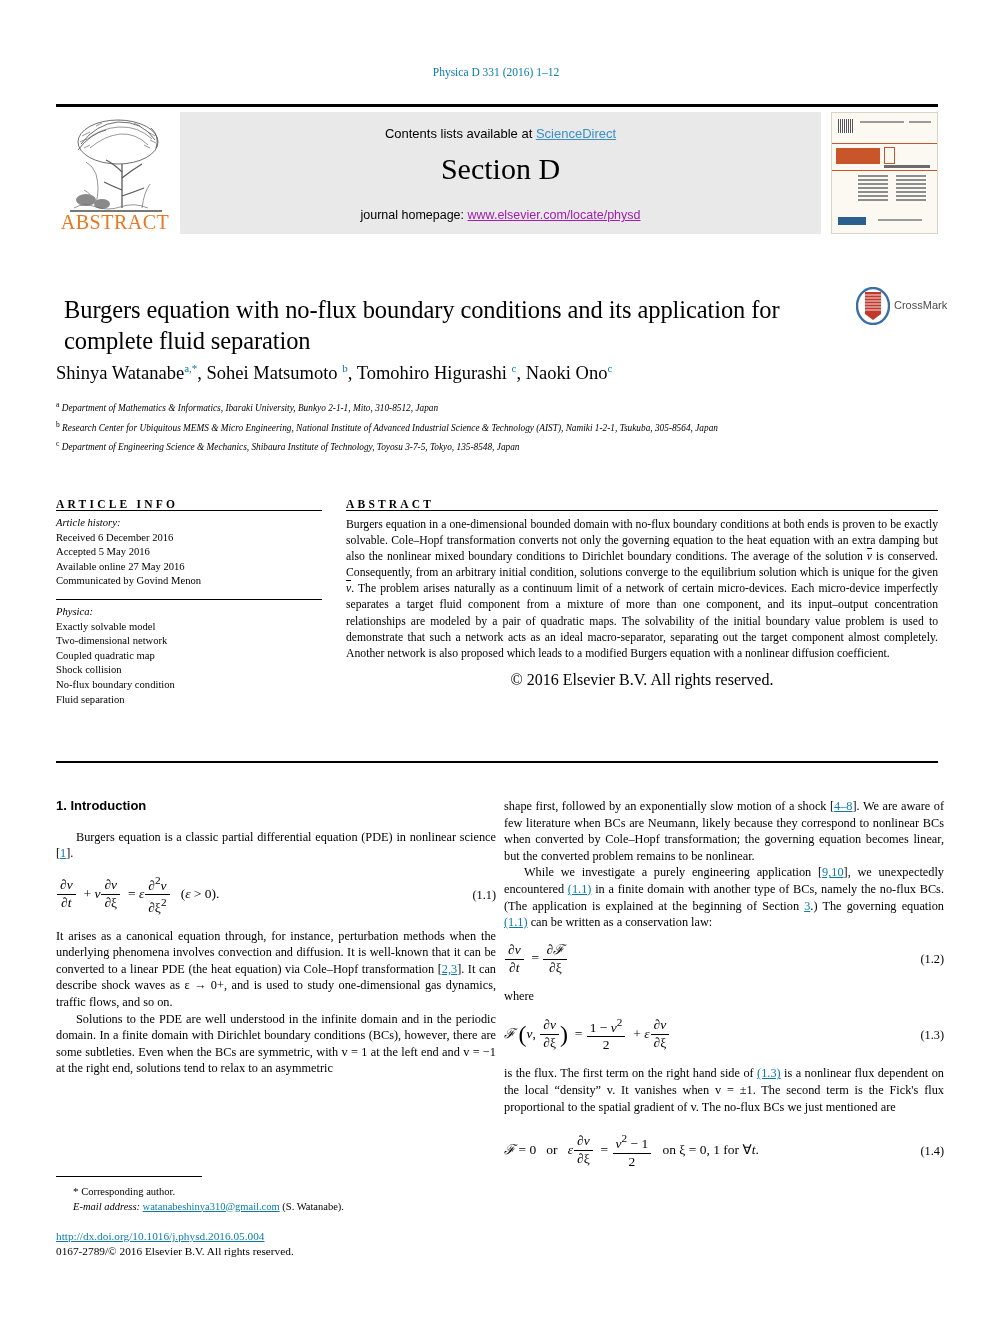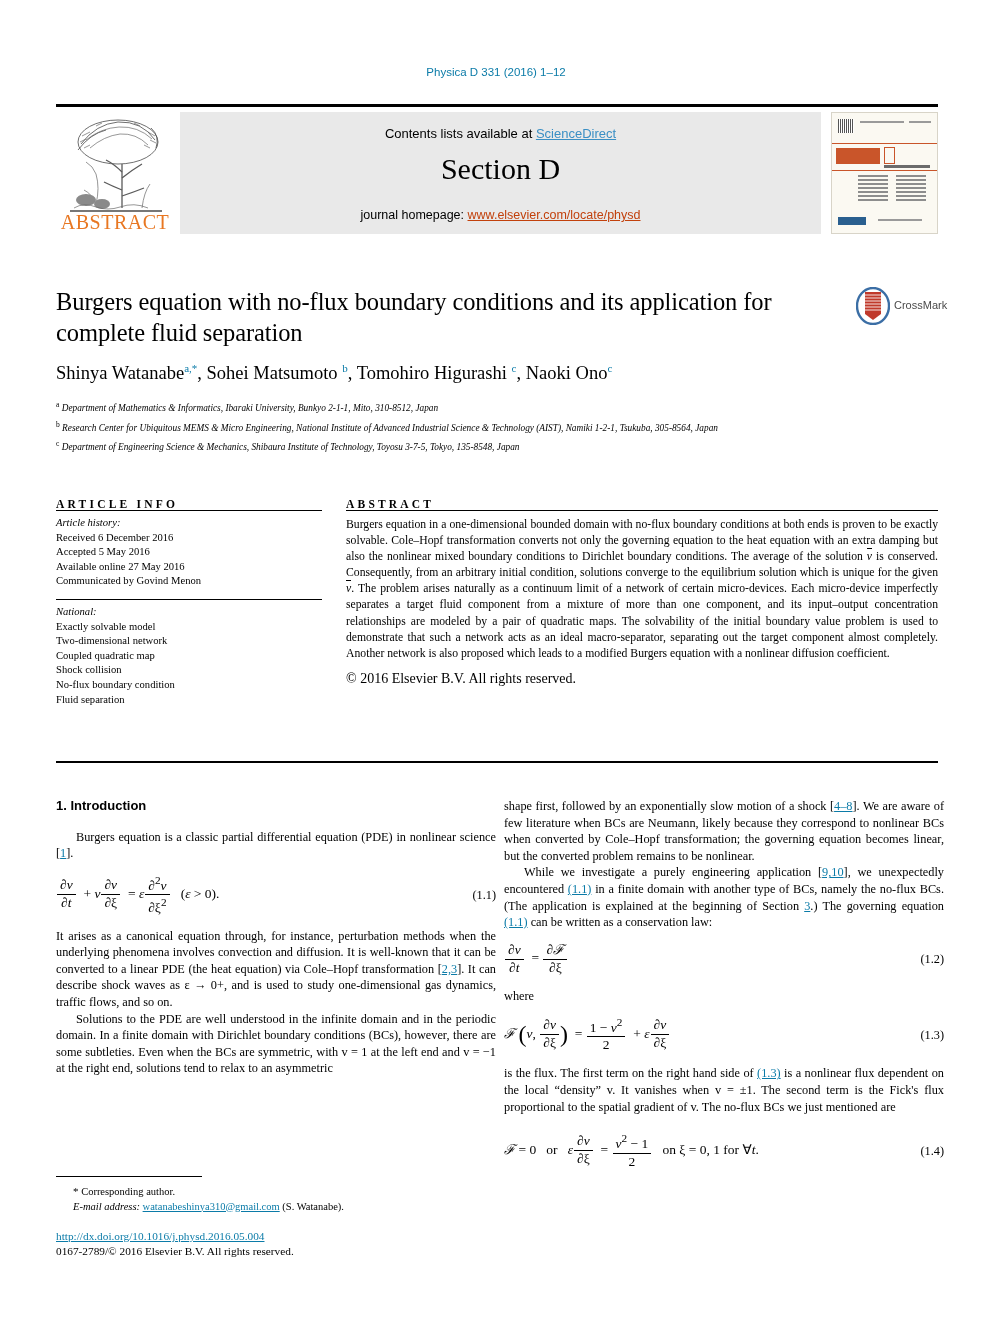--- a/index.html
+++ b/index.html
@@ -23,21 +23,21 @@
   }
 
   
   .running-head {
     position: absolute;
     left: 0; top: 66px;
     width: 992px;
     text-align: center;
     font-size: 11.5px;
     color: #0b7ba8;
-    font-family: Liberation Sans, sans-serif;
+    font-family: Liberation Serif, serif;
   }
 
   
   .masthead {
     position: absolute;
     left: 56px; top: 104px;
     width: 882px;
     height: 128px;
     border-top: 3px solid #000;
   }
@@ -78,21 +78,21 @@
     left: 0; right: 0; top: 40px;
     font-size: 30px;
     font-family: "Liberation Serif", serif;
   }
   .homepage-line {
     position: absolute;
     left: 0; right: 0; bottom: 12px;
     font-size: 12.5px;
     font-family: "Liberation Sans", sans-serif;
   }
-  .hp-link { color: #c2410c; }
+  .hp-link { color: #a21caf; }
 
   
   .cover-thumb {
     position: absolute;
     right: 0; top: 5px;
     width: 107px;
     height: 122px;
     background: #fbf9f2;
     border: 1px solid #d8d4c8;
     box-sizing: border-box;
@@ -132,21 +132,21 @@
   .title-block {
     position: absolute;
     left: 56px; top: 286px;
     width: 790px;
   }
   .paper-title {
     font-family: "Liberation Serif", serif;
     font-size: 24.5px;
     line-height: 31px;
     font-weight: normal;
-    margin: 0;
+    margin: 8px;
     letter-spacing: -0.1px;
   }
   .crossmark {
     position: absolute;
     left: 856px; top: 287px;
     width: 86px; height: 40px;
   }
   .cm-badge { position:absolute; left:0; top:0; width:34px; height:38px; }
   .cm-label {
     position: absolute; left: 38px; top: 12px;
@@ -196,23 +196,23 @@
   .info-group { padding-top: 5px; font-size: 10.6px; line-height: 14.6px; }
   .info-label { font-style: italic; }
   .info-sep { margin-top: 10px; border-top: 1.6px solid #000; }
   .abstract-body {
     padding-top: 6px;
     font-size: 11.7px;
     line-height: 16.1px;
     text-align: justify;
   }
   .copyright {
-    text-align: left;
+    text-align: center;
     margin-top: 9px;
-    font-size: 14px;
+    font-size: 16px;
   }
   .ovl { position: relative; display:inline-block; }
   .ovl::before {
     content: "";
     position: absolute;
     left: 0; right: 0; top: -1px;
     border-top: 1.1px solid #000;
   }
 
   
@@ -413,21 +413,21 @@
     <div class="rule"></div>
     <div class="info-group">
       <div class="info-label">Article history:</div>
       <div>Received 6 December 2016</div>
       <div>Accepted 5 May 2016</div>
       <div>Available online 27 May 2016</div>
       <div>Communicated by Govind Menon</div>
     </div>
     <div class="info-sep"></div>
     <div class="info-group">
-      <div class="info-label">National:</div>
+      <div class="info-label">Physica:</div>
       <div>Exactly solvable model</div>
       <div>Two-dimensional network</div>
       <div>Coupled quadratic map</div>
       <div>Shock collision</div>
       <div>No-flux boundary condition</div>
       <div>Fluid separation</div>
     </div>
   </div>
 
   <div class="abs-col">

